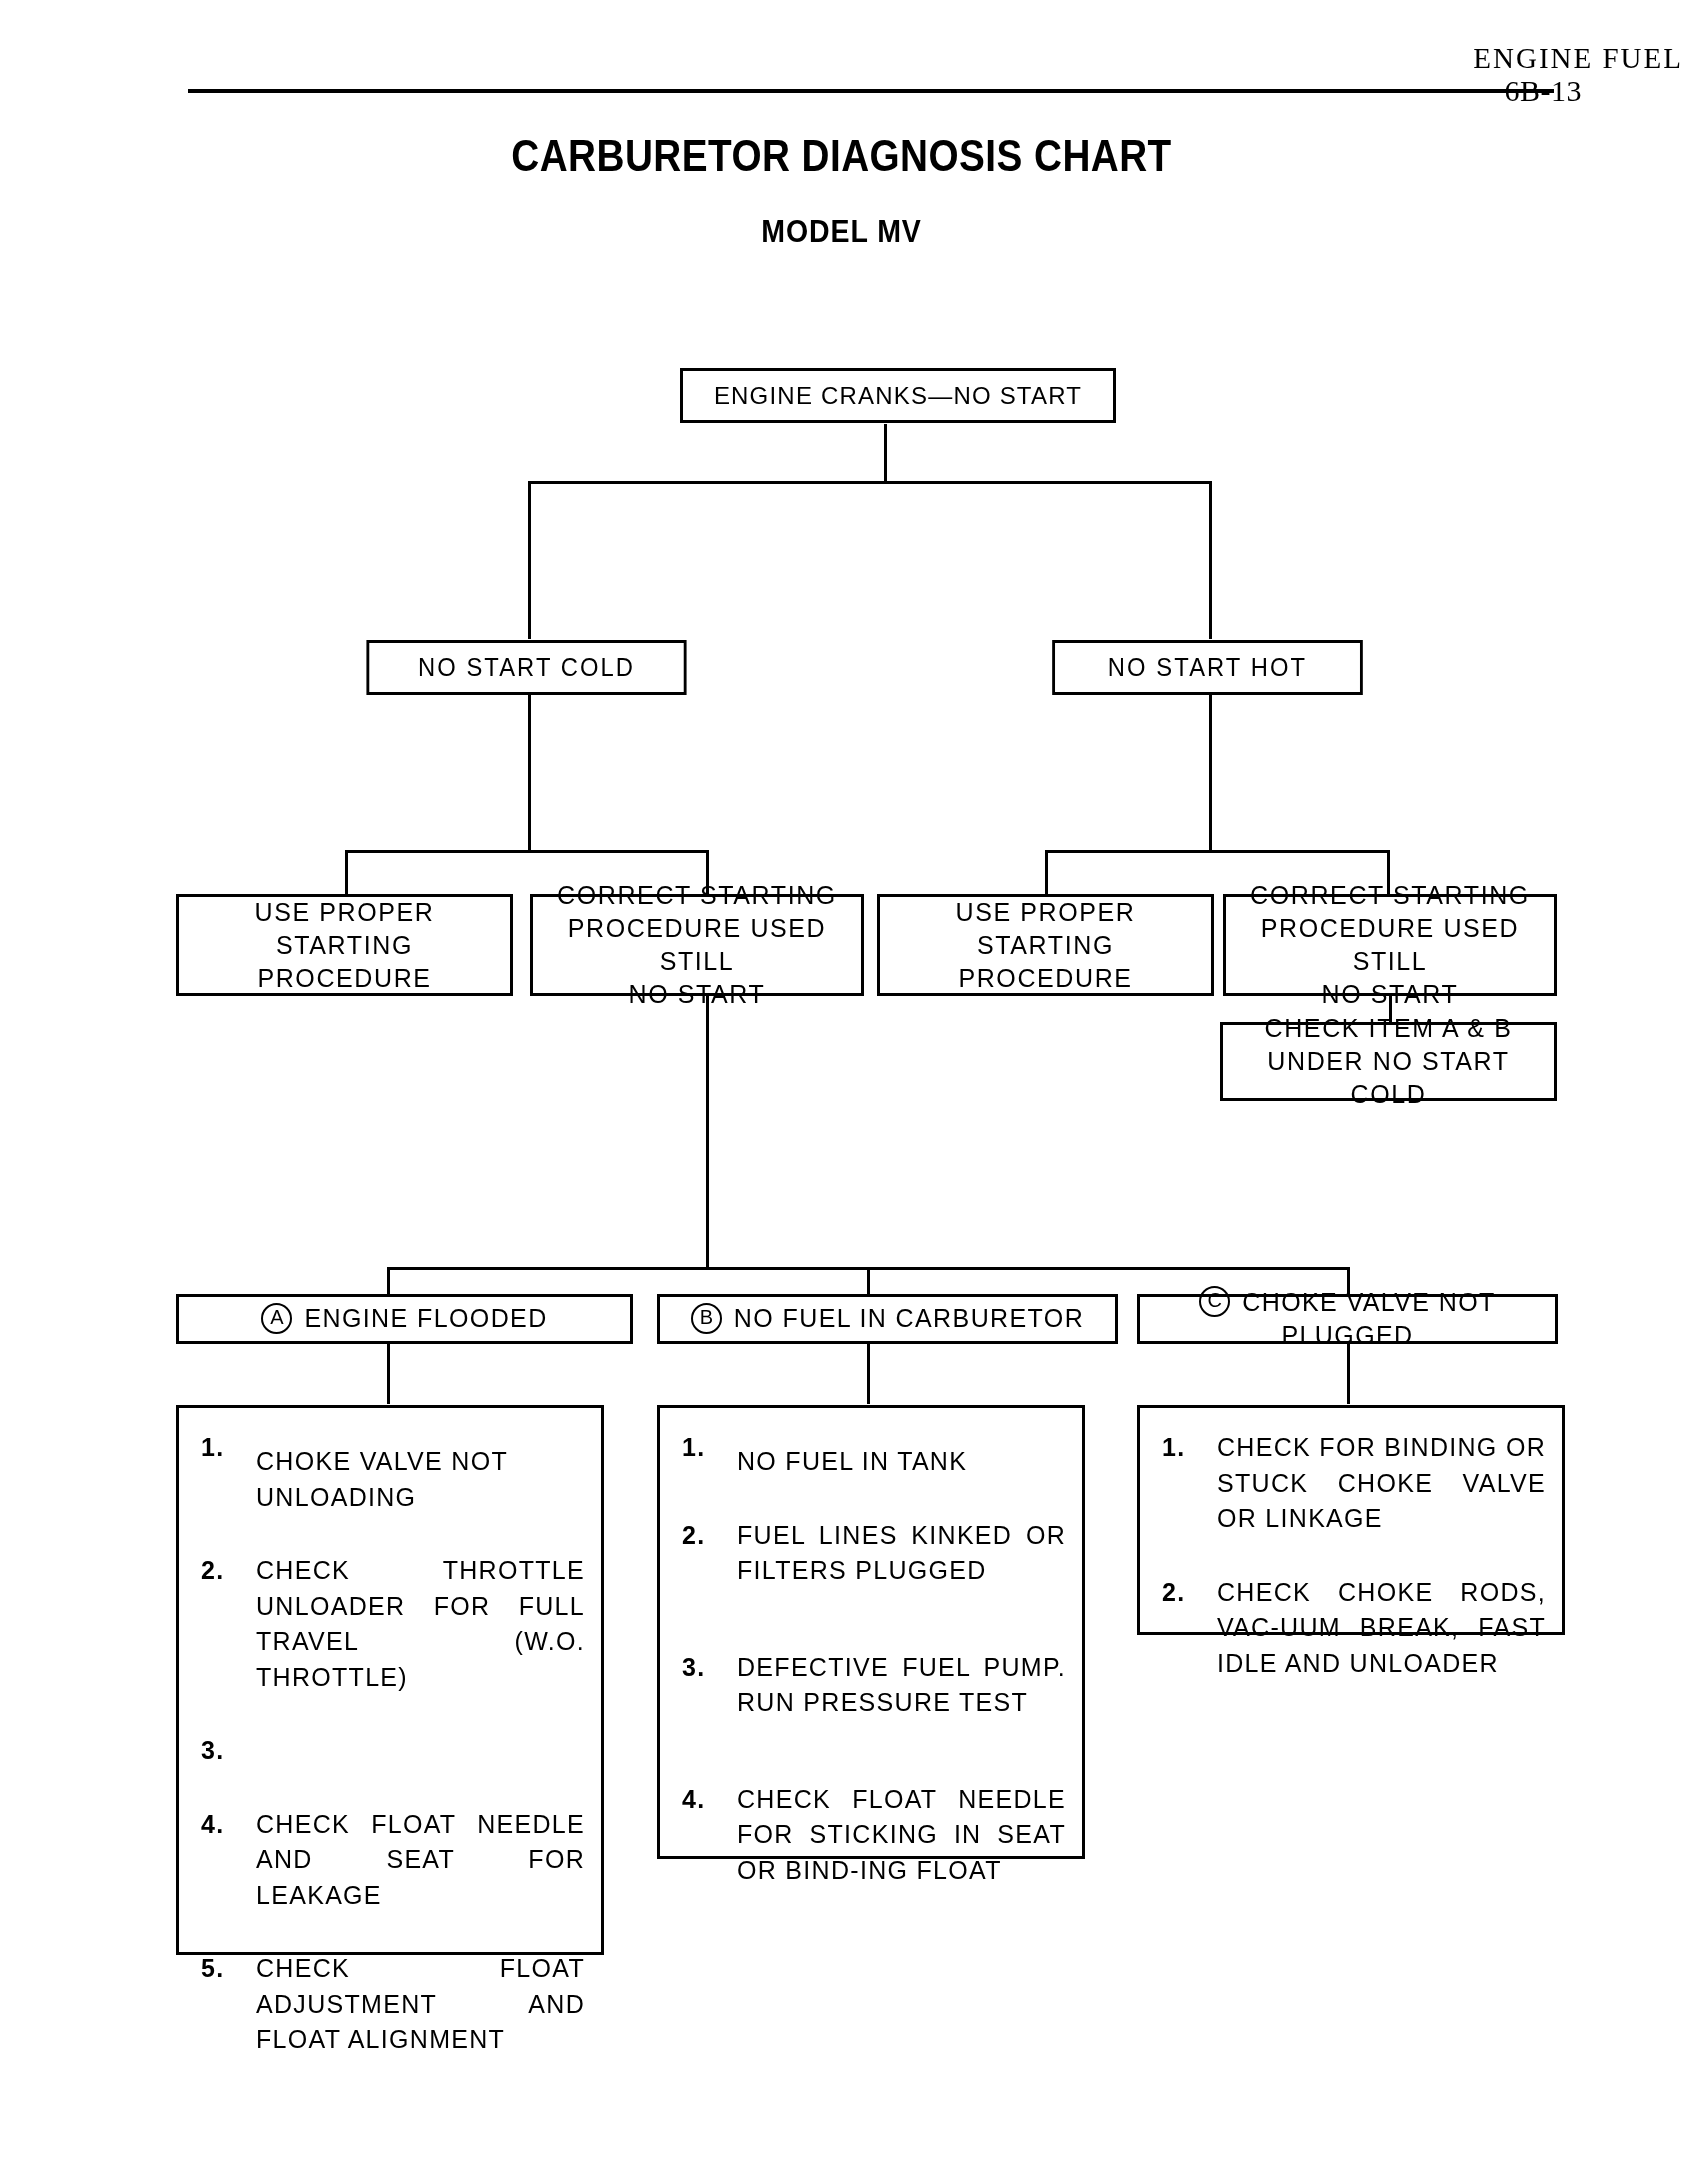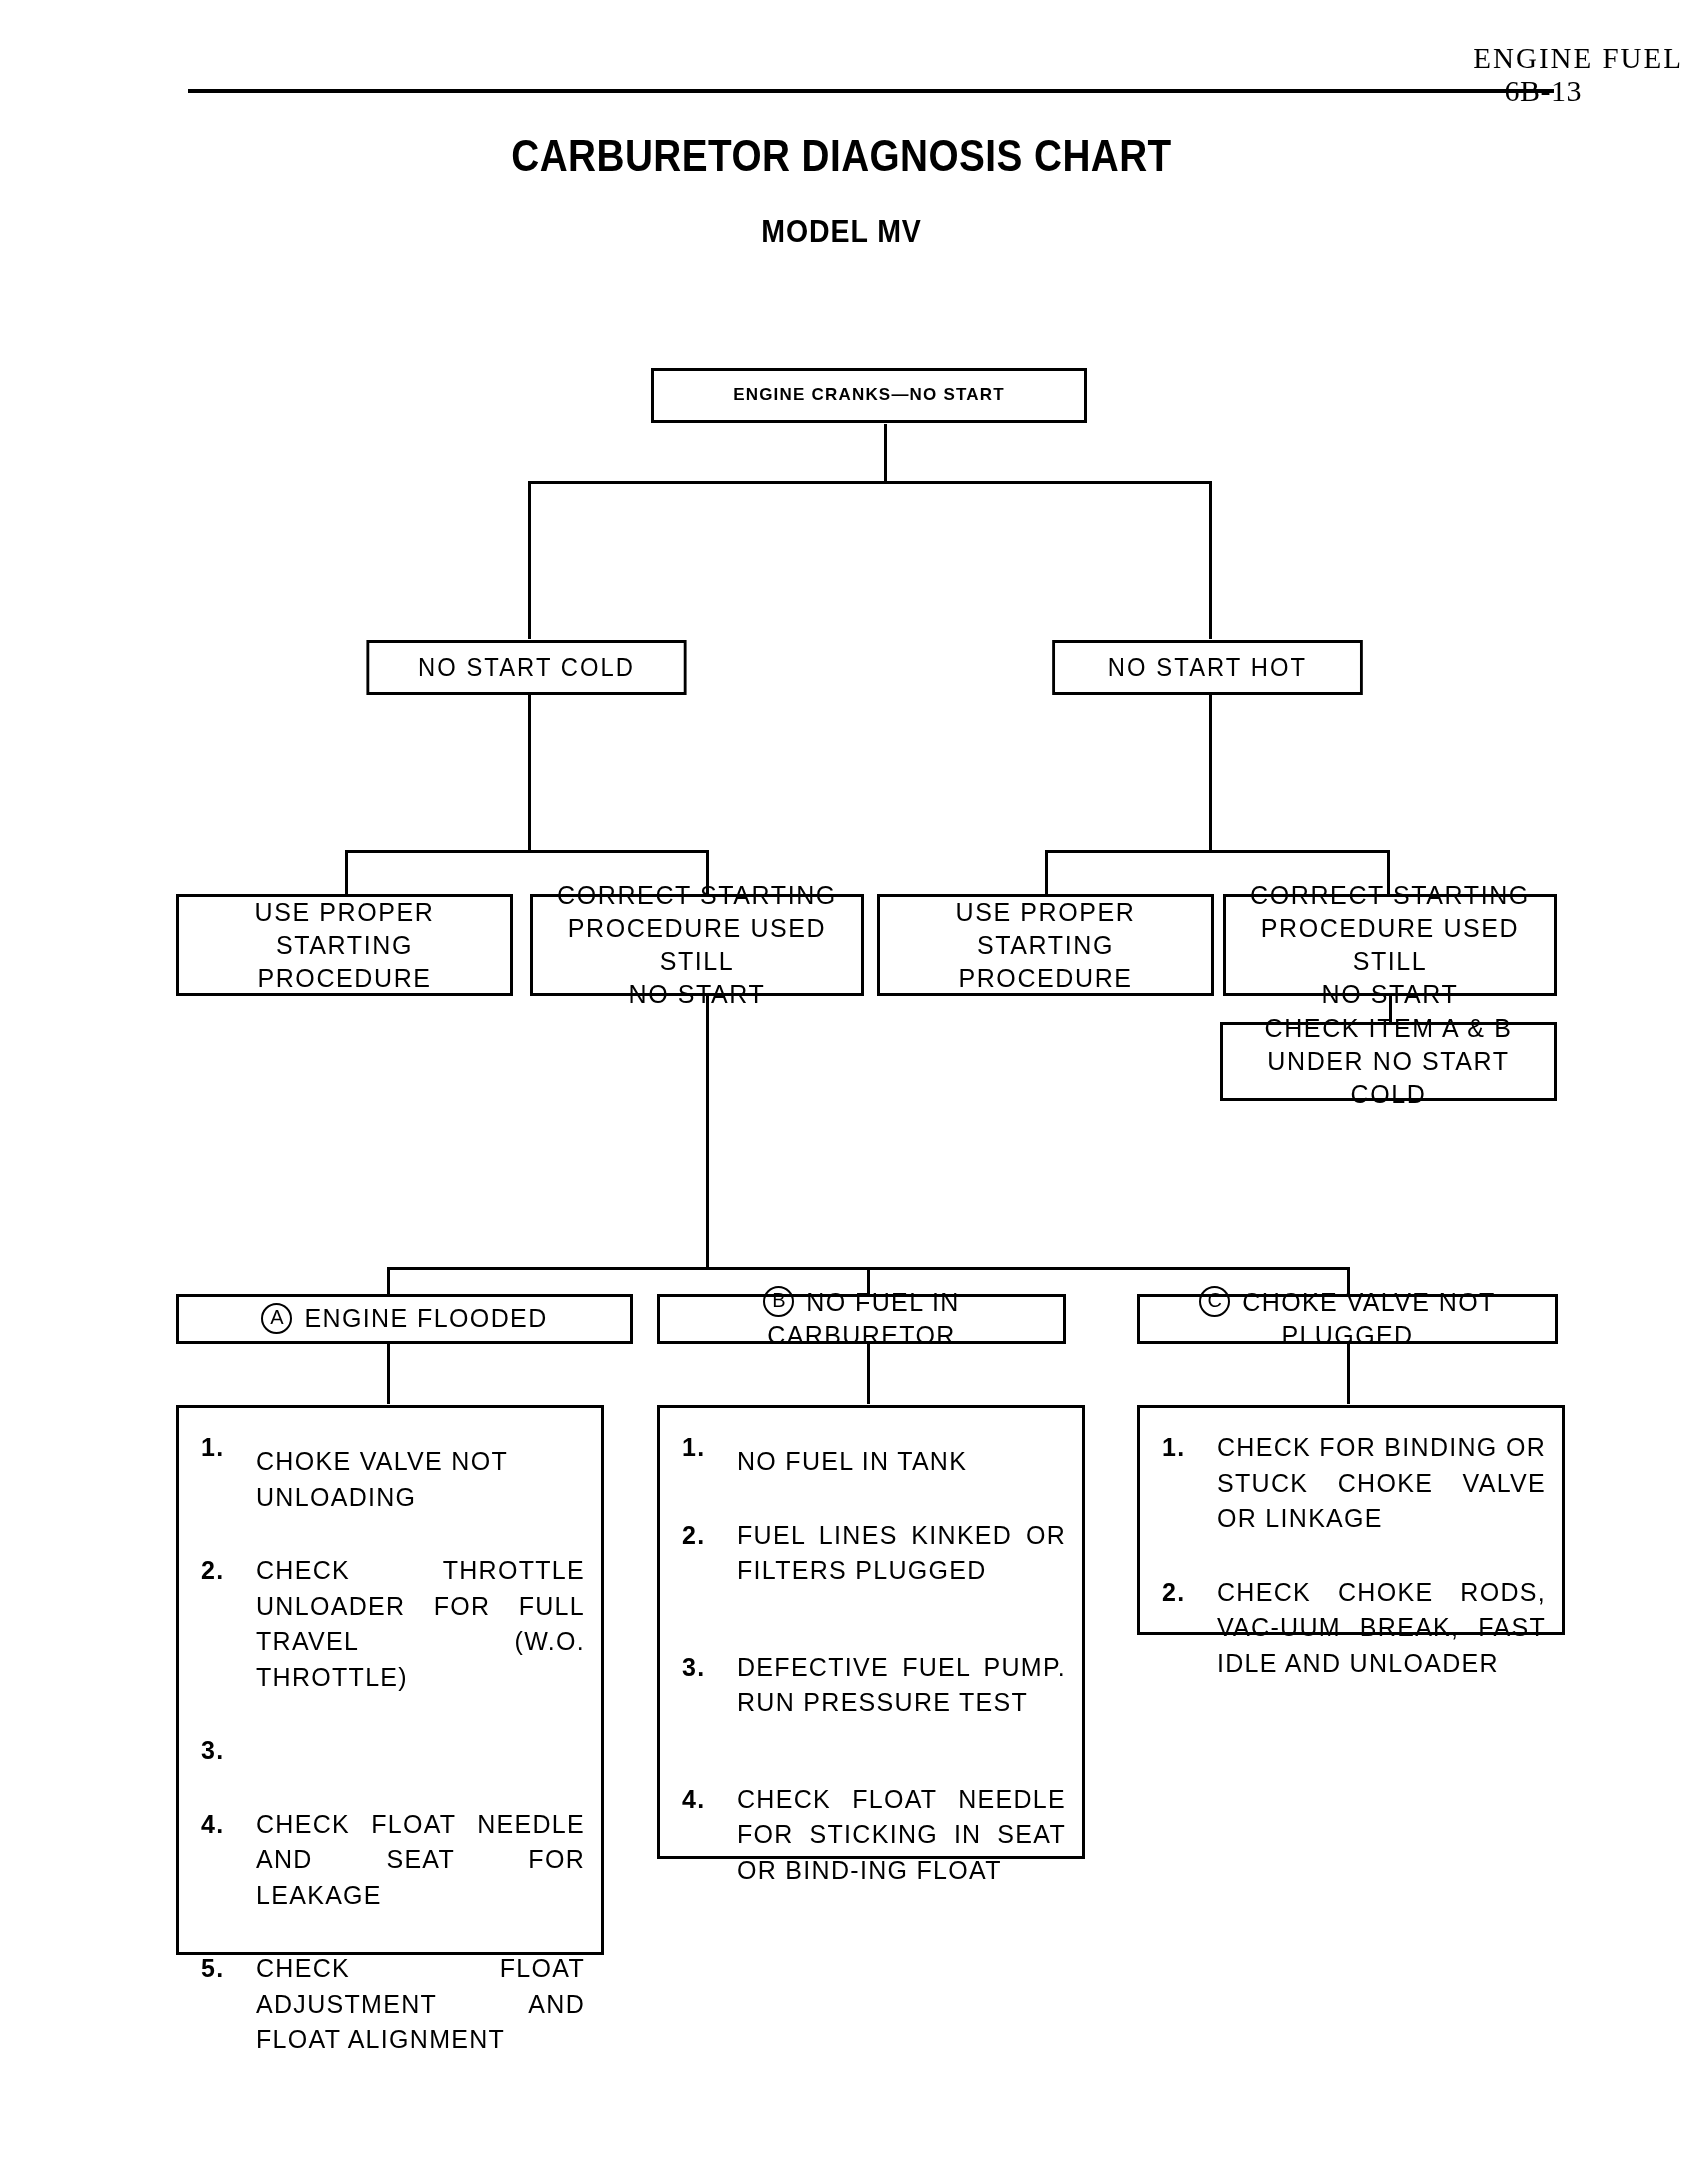--- a/index.html
+++ b/index.html
@@ -94,23 +94,24 @@
     display: flex;
     align-items: center;
     justify-content: center;
     text-align: center;
     line-height: 1.32;
     letter-spacing: 1.5px;
   }
   .node .node-text { display: block; width: 100%; padding: 0 8px; }
 
   .node.root {
-    font-size: 17px;
-    font-weight: bold;
+    font-size: 24px;
+    font-weight: normal;
     letter-spacing: 1.2px;
+    margin-left: 29px;
   }
   .node.level2 {
     font-size: 25px;
     letter-spacing: 2.2px;
     transform: scaleX(0.95);
   }
   .node.proc {
     font-size: 25px;
     letter-spacing: 1.6px;
   }
@@ -234,21 +235,21 @@
 
   <div class="vline" style="left:706px; top:996px; height:273px;"></div>
   <div class="hline" style="left:387px; top:1267px; width:963px;"></div>
   <div class="vline" style="left:387px; top:1267px; height:27px;"></div>
   <div class="vline" style="left:867px; top:1267px; height:27px;"></div>
   <div class="vline" style="left:1347px; top:1267px; height:27px;"></div>
 
   <div class="node branch" style="left:176px; top:1294px; width:457px; height:50px;">
     <span class="node-text"><span class="circ">A</span><span>ENGINE  FLOODED</span></span>
   </div>
-  <div class="node branch" style="left:657px; top:1294px; width:409px; height:50px;">
+  <div class="node branch" style="left:657px; top:1294px; width:461px; height:50px;">
     <span class="node-text"><span class="circ">B</span><span>NO FUEL IN CARBURETOR</span></span>
   </div>
   <div class="node branch" style="left:1137px; top:1294px; width:421px; height:50px;">
     <span class="node-text"><span class="circ">C</span><span>CHOKE VALVE NOT PLUGGED</span></span>
   </div>
 
   <div class="vline" style="left:387px; top:1343px; height:61px;"></div>
   <div class="vline" style="left:867px; top:1343px; height:61px;"></div>
   <div class="vline" style="left:1347px; top:1343px; height:61px;"></div>
 

